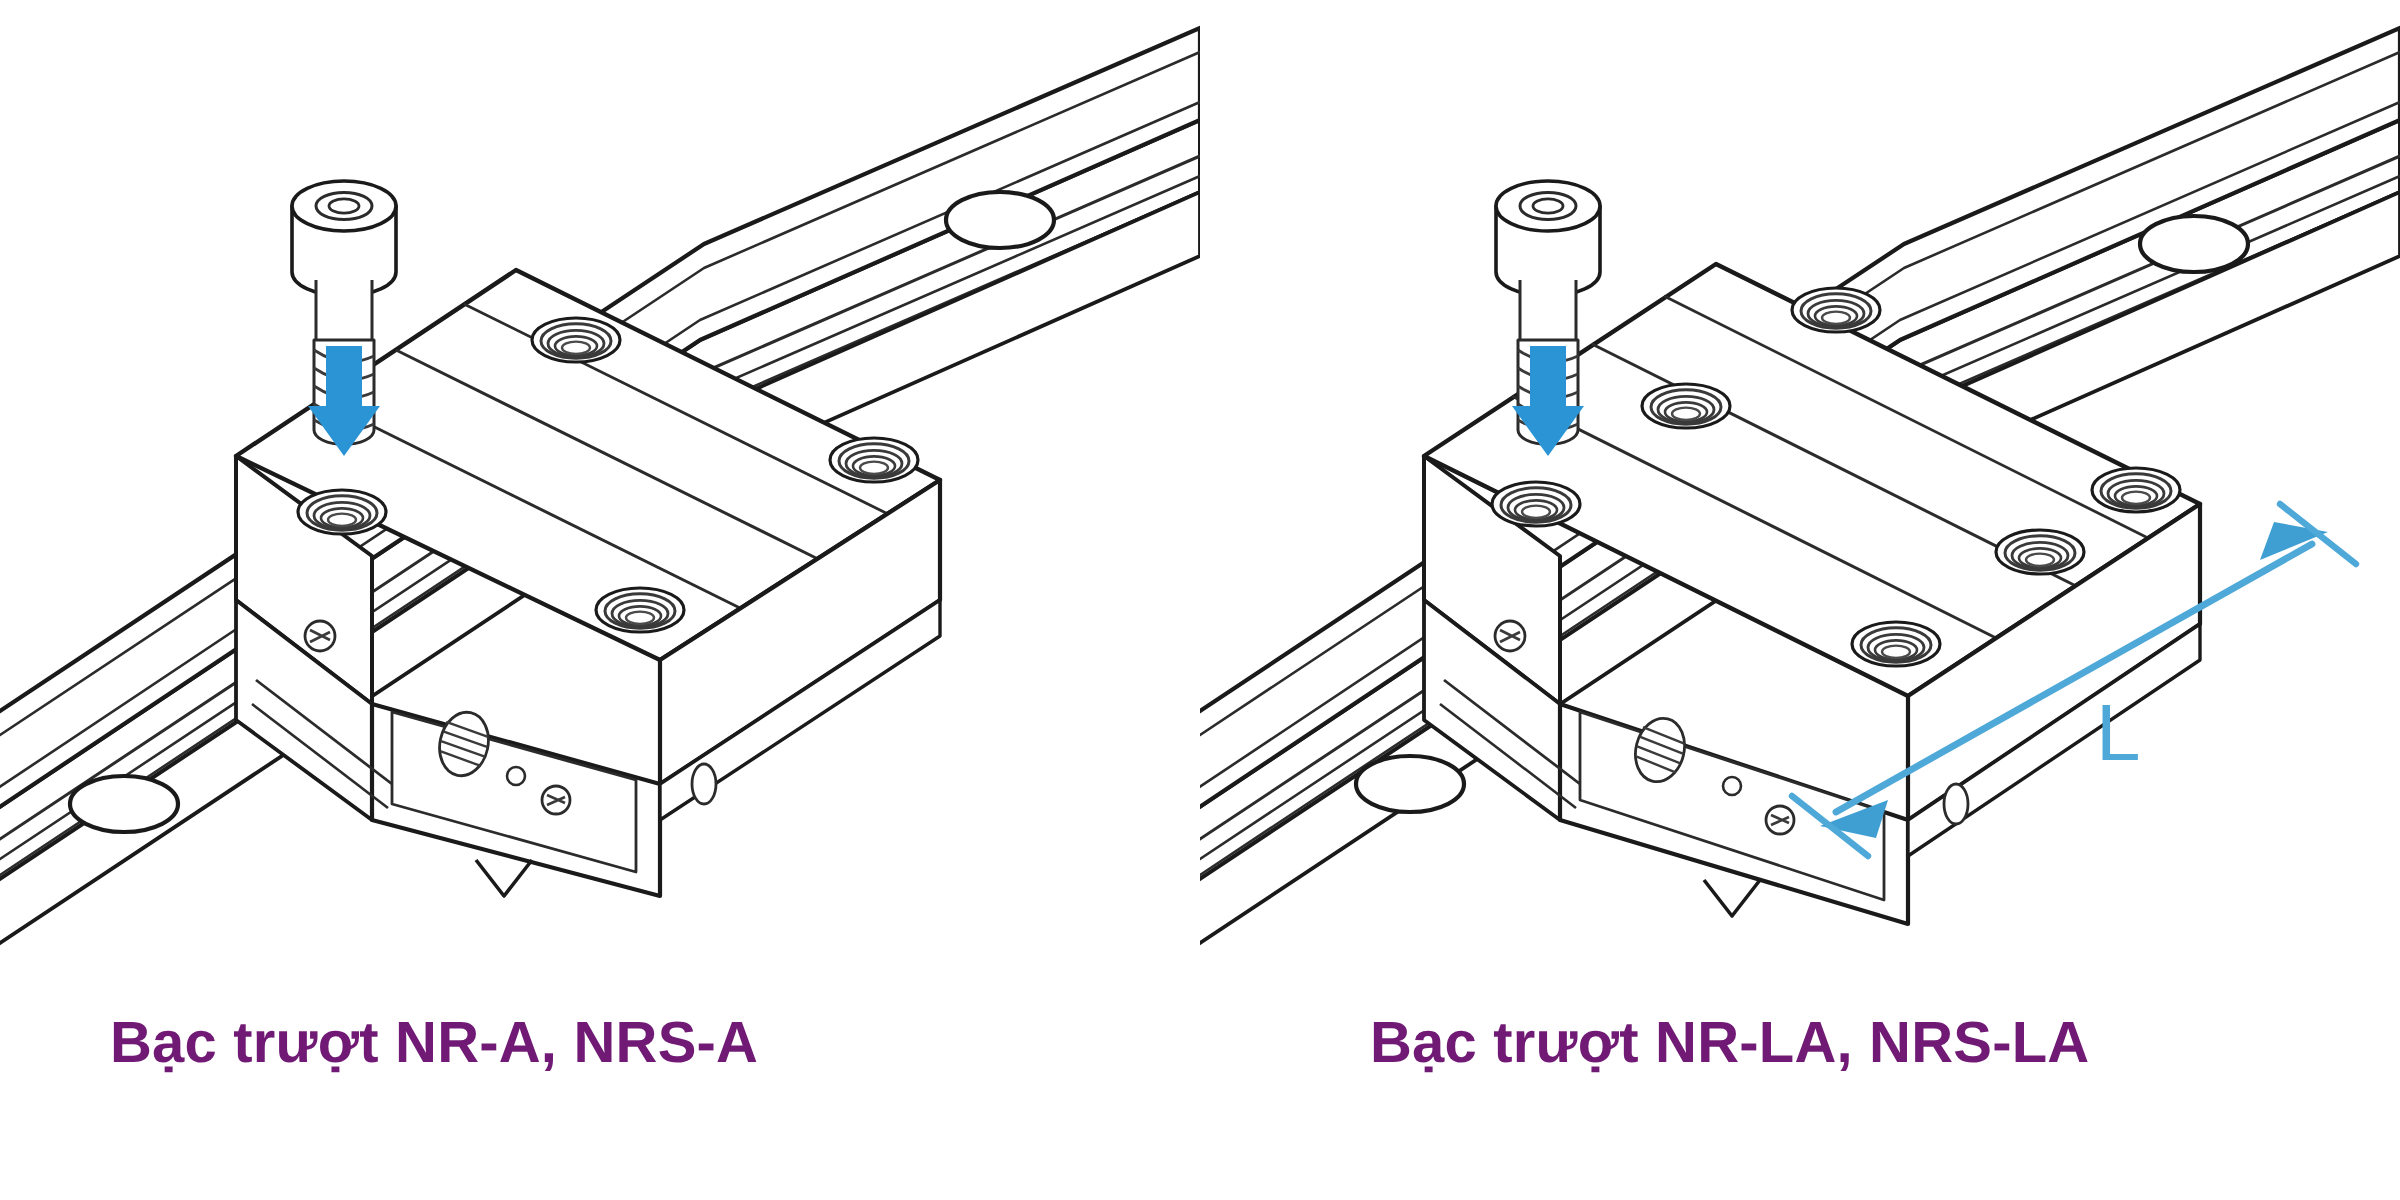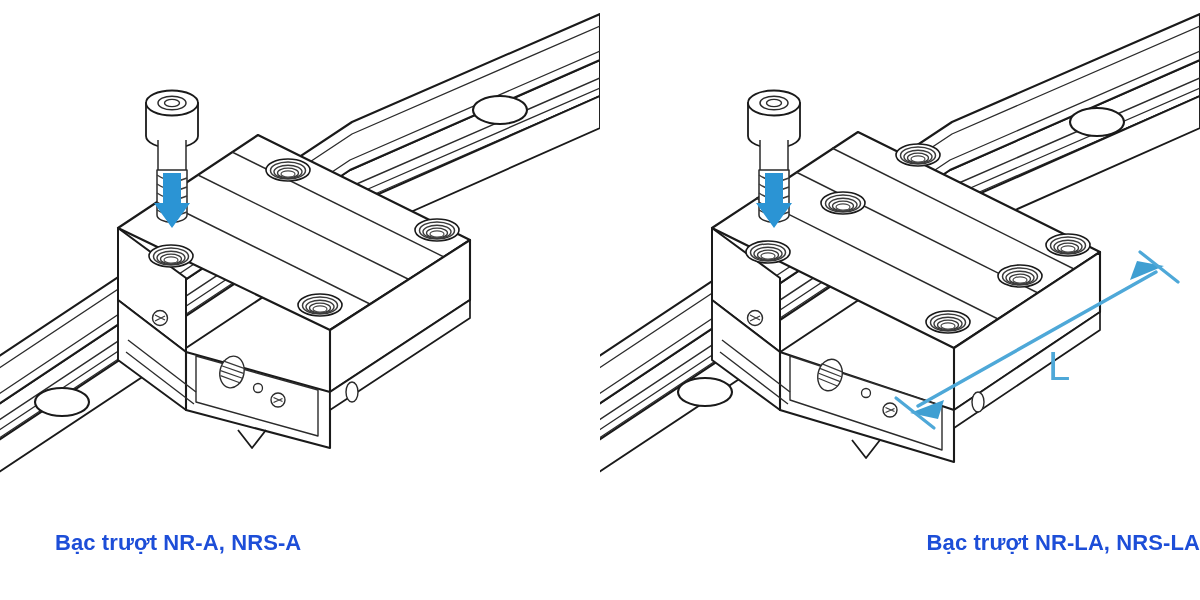--- a/index.html
+++ b/index.html
@@ -10,30 +10,30 @@
     font-family:"Liberation Sans", sans-serif;
     overflow:hidden;
   }
   .sheet{position:relative;width:1200px;height:600px;background:#fff;}
   .panel{position:absolute;top:0;width:600px;height:600px;}
   .panel-left{left:0;}
   .panel-right{left:600px;}
   .figure{position:absolute;left:0;top:0;width:600px;height:500px;}
   .figure svg{display:block;width:600px;height:500px;}
   .caption{
-    position:absolute;left:0;top:530px;width:600px;
+    position:absolute;left:0;top:505px;width:600px;
     text-align:center;
-    font-size:22px;
+    font-size:29px;
     font-weight:700;
-    color:#1d4ed8;
+    color:#701a75;
     letter-spacing:0.1px;
     line-height:1.2;
   }
   .caption-left{text-align:left;padding-left:55px;width:545px;}
-  .caption-right{text-align:right;padding-left:85px;width:515px;}
+  .caption-right{text-align:left;padding-left:85px;width:515px;}
 </style>
 </head>
 <body>
 
 <div class="sheet">
 
   <div class="panel panel-left">
     <div class="figure">
       <svg viewBox="0 0 600 500" xmlns="http://www.w3.org/2000/svg">
         <defs>

